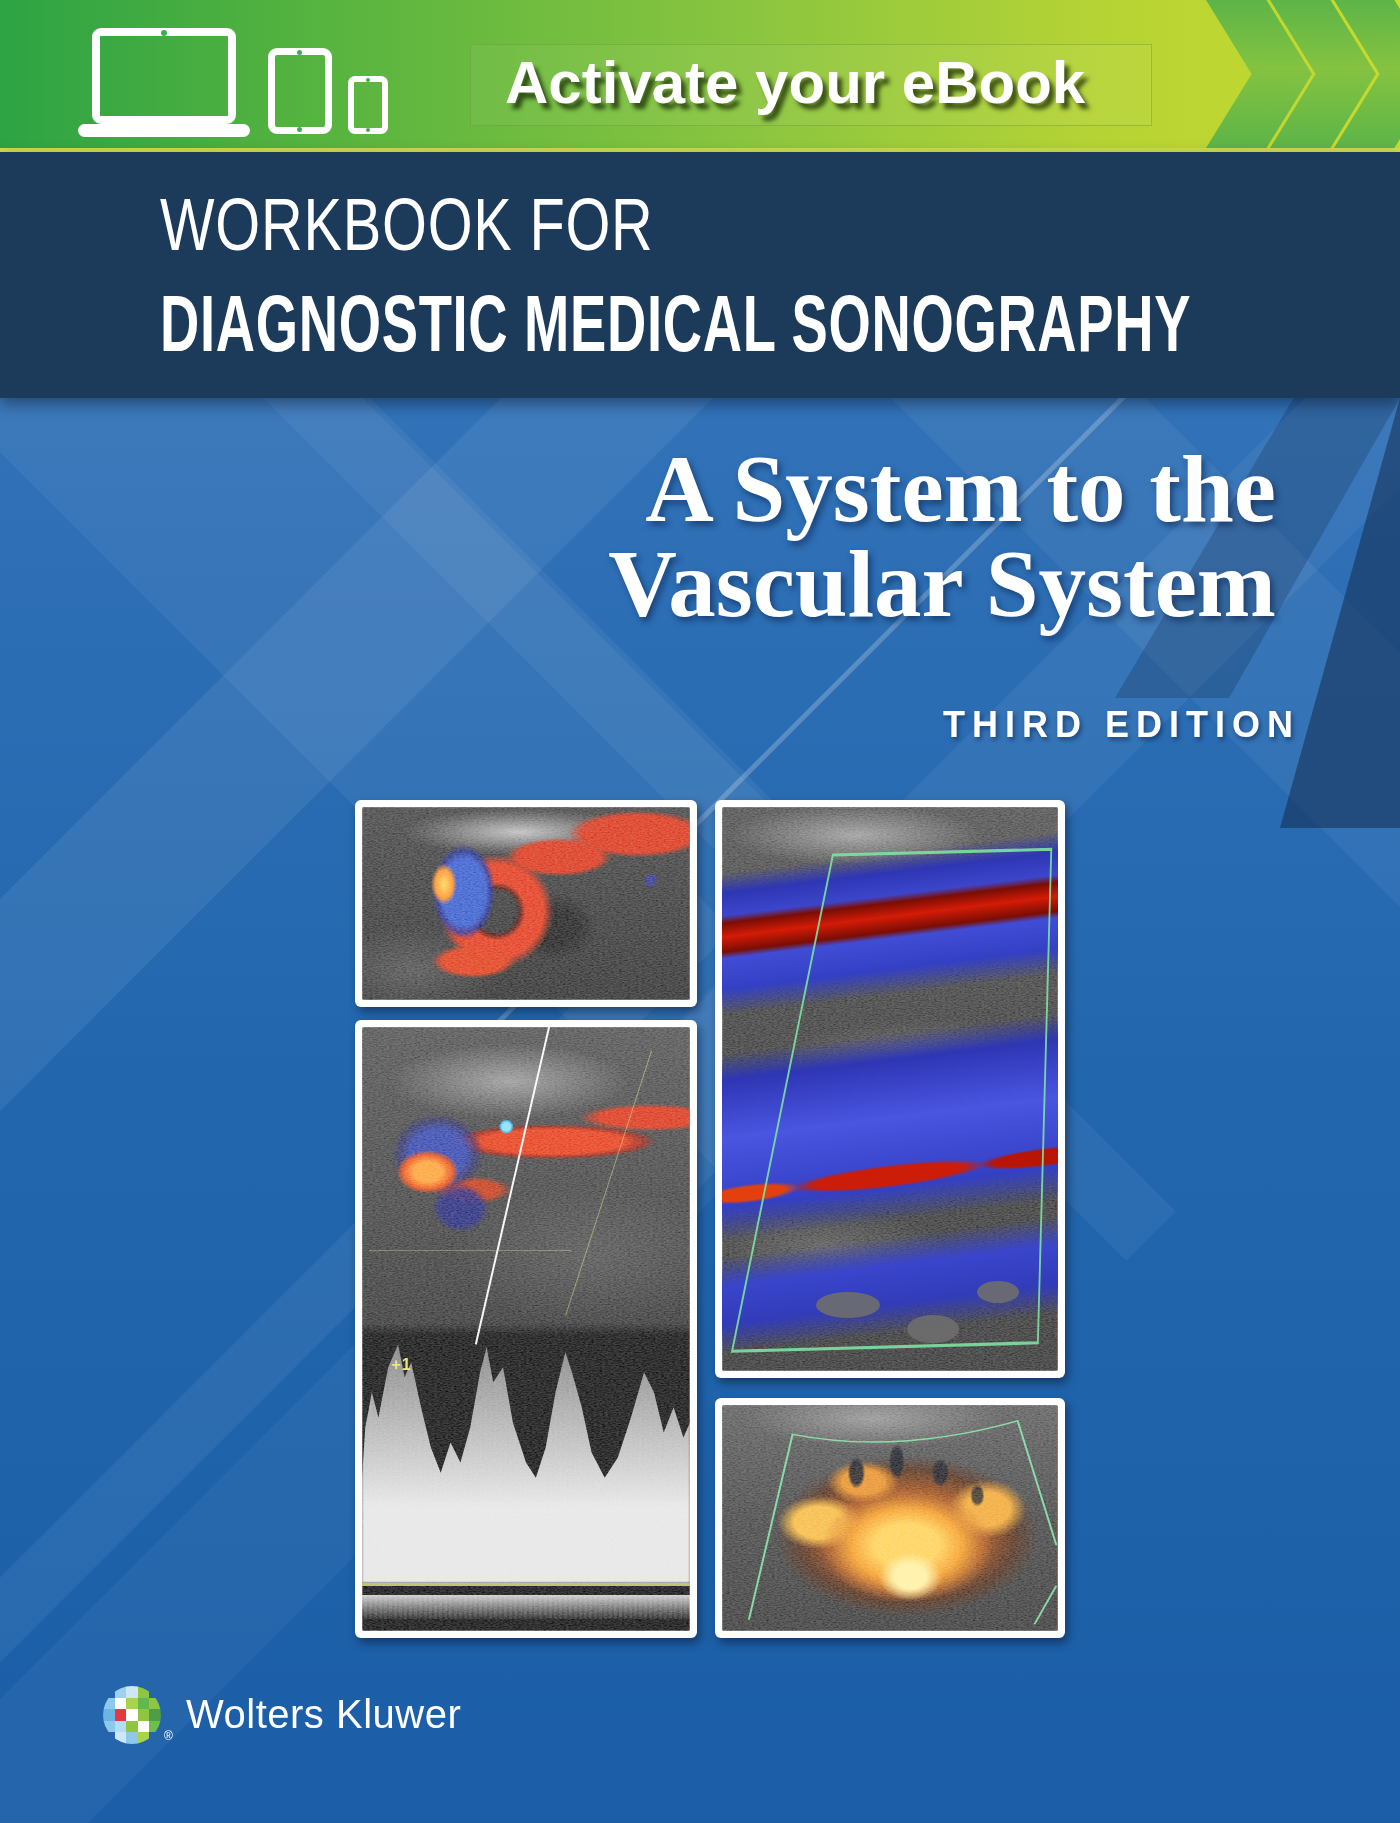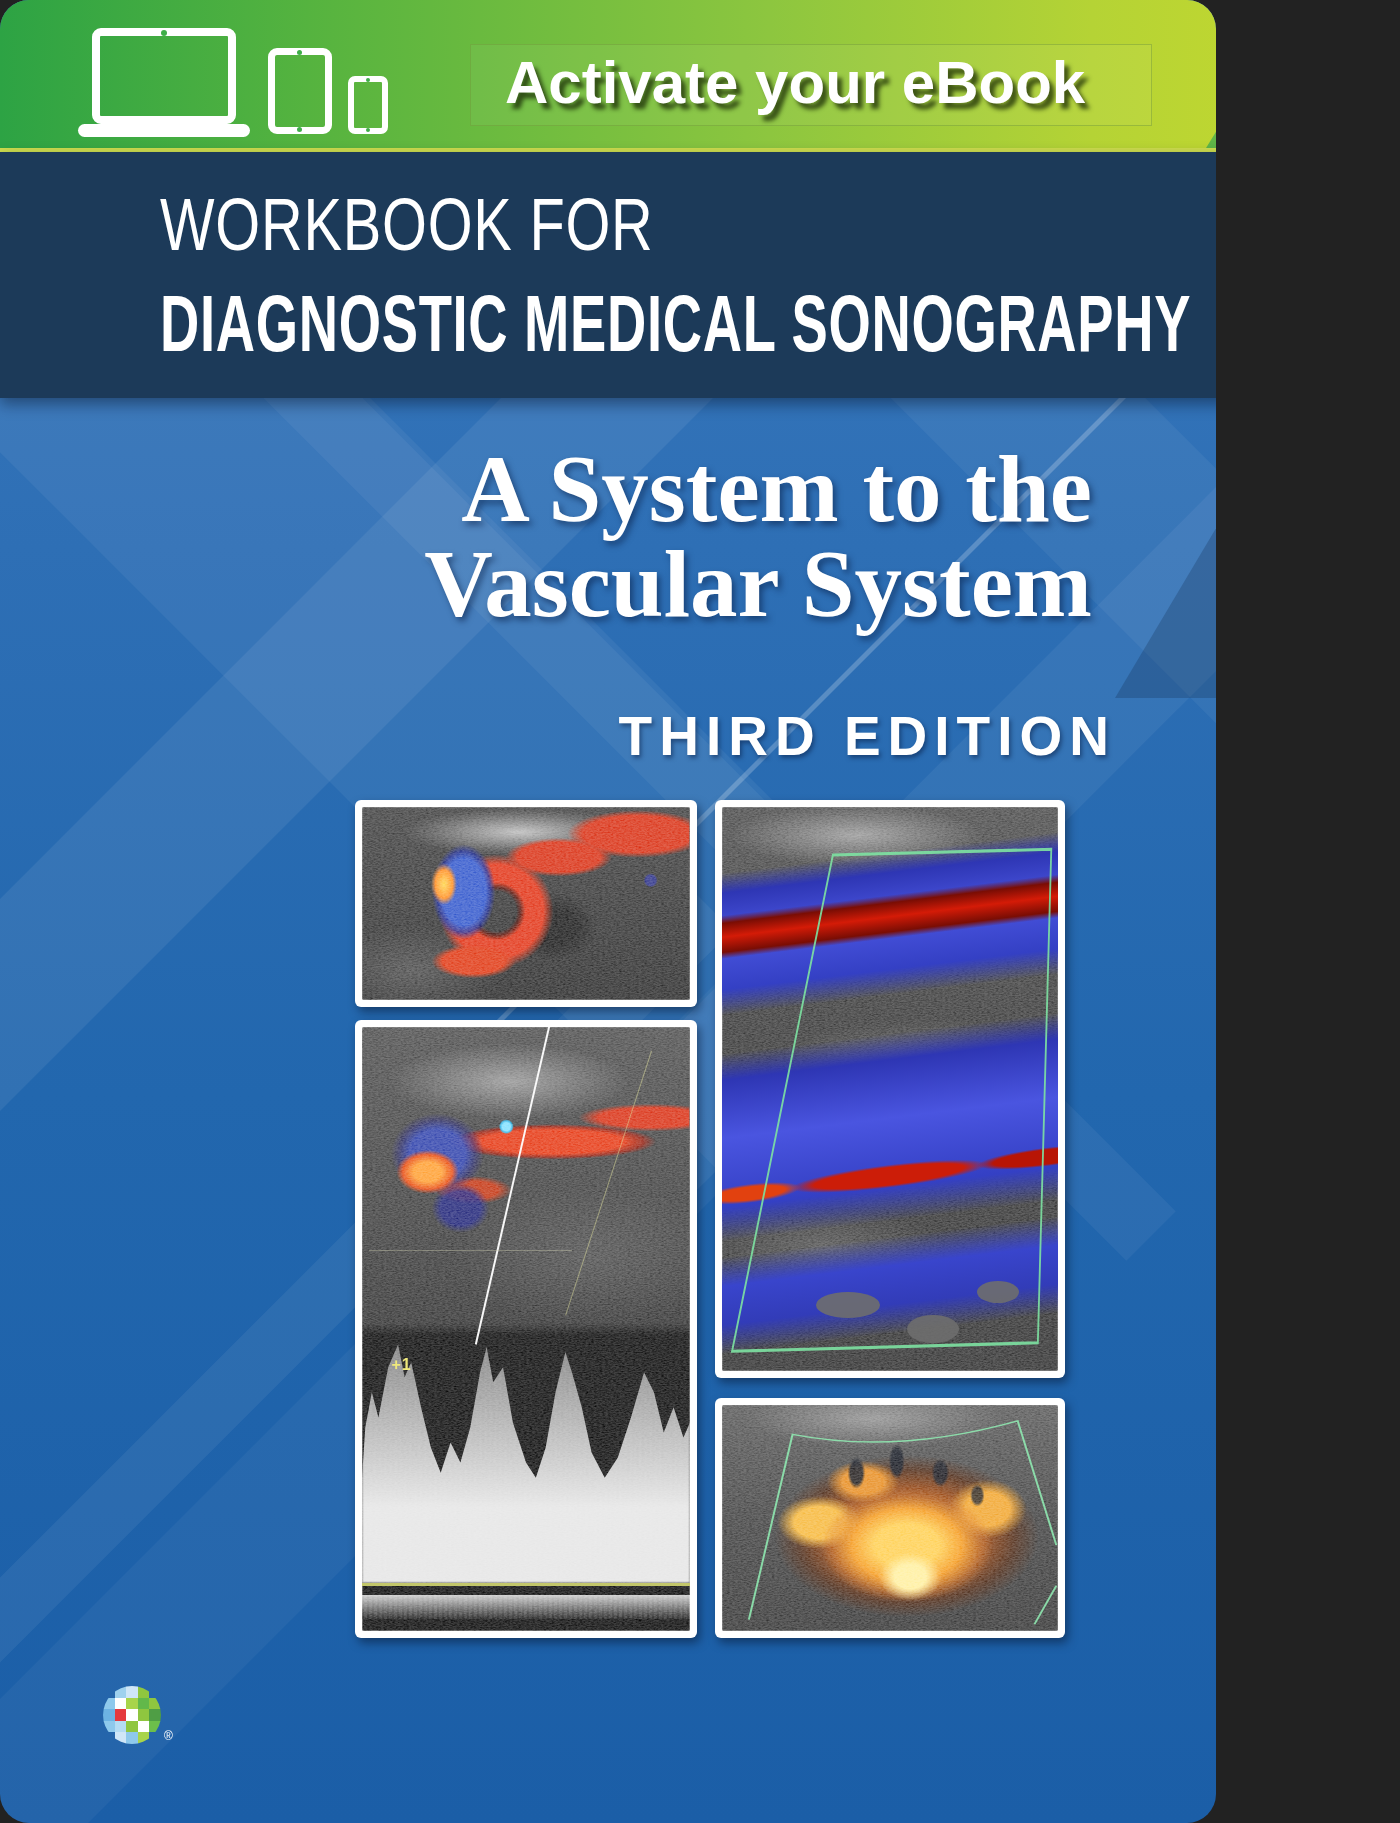--- a/index.html
+++ b/index.html
@@ -1,18 +1,18 @@
 <!DOCTYPE html>
 <html><head>
 <meta charset="utf-8">
 <style>
   html,body{margin:0;padding:0;background:#222;}
-  #cover{position:relative;width:1216px;height:1823px;overflow:hidden;
+  #cover{position:relative;width:1400px;height:1823px;overflow:hidden;
          font-family:"Liberation Sans",sans-serif;
-         background:linear-gradient(180deg,#3a7abf 0%,#2e6fb5 30%,#2267ae 60%,#1b5ea7 100%);border-radius:29px;}
+         background:linear-gradient(180deg,#3a7abf 0%,#2e6fb5 30%,#2267ae 60%,#1b5ea7 100%);}
   
   .decor{position:absolute;inset:0;overflow:hidden;}
   .band{position:absolute;}
   .b1{left:-460px;top:540px;width:1700px;height:150px;transform:rotate(-45deg);background:rgba(255,255,255,.07);}
   .b2{left:-520px;top:420px;width:1700px;height:300px;transform:rotate(45deg);background:rgba(255,255,255,.055);}
   .b3{left:-300px;top:600px;width:1700px;height:70px;transform:rotate(45deg);background:rgba(255,255,255,.05);}
   .b4{left:320px;top:560px;width:1700px;height:130px;transform:rotate(-45deg);background:rgba(255,255,255,.055);}
   .b5{left:420px;top:560px;width:1700px;height:180px;transform:rotate(45deg);background:rgba(255,255,255,.05);}
   .b6{left:160px;top:508px;width:1700px;height:5px;transform:rotate(-45deg);background:rgba(255,255,255,.22);}
   .b7{left:-680px;top:1560px;width:1700px;height:150px;transform:rotate(-45deg);background:rgba(255,255,255,.045);}
@@ -48,21 +48,21 @@
   .wb1{position:absolute;left:160px;top:182px;color:#fff;font-size:74px;font-weight:400;
        white-space:nowrap;}
   .wb1 span{display:inline-block;transform:scaleX(.78);transform-origin:left;letter-spacing:1px;}
   .wb2{position:absolute;left:160px;top:278px;color:#fff;font-size:80px;font-weight:700;
        white-space:nowrap;}
   .wb2 span{display:inline-block;transform:scaleX(.68);transform-origin:left;letter-spacing:1px;}
   
   .maintitle{position:absolute;right:124px;top:442px;text-align:right;color:#fff;
              font-family:"Liberation Serif",serif;font-weight:bold;font-size:95px;line-height:1.0;
              text-shadow:3px 4px 6px rgba(8,28,66,.55);white-space:nowrap;}
-  .edition{position:absolute;right:100px;top:704px;color:#fff;font-size:55px;font-weight:bold;
+  .edition{position:absolute;right:100px;top:704px;color:#fff;font-size:36px;font-weight:bold;
            letter-spacing:7px;text-shadow:2px 3px 4px rgba(8,28,66,.5);white-space:nowrap;}
   
   .frame{position:absolute;background:#fff;border-radius:6px;
          box-shadow:3px 5px 10px rgba(5,20,45,.5);}
   .inner{position:absolute;inset:7px;overflow:hidden;border-radius:2px;
          box-shadow:inset 0 0 0 1px rgba(110,110,110,.65);background-color:#2e2e2e;}
   .inner::before{content:"";position:absolute;inset:-12%;background:#fff;
                  filter:url(#speckleF);opacity:.24;transform:scale(1.4,1);pointer-events:none;}
   .f1{left:355px;top:800px;width:342px;height:207px;}
   .f2{left:355px;top:1020px;width:342px;height:618px;}
@@ -275,14 +275,15 @@
       <div style="background:#8fc63f"></div>
       <div style="background:#ffffff"></div>
       <div style="background:#6cbf4b"></div>
     <div style="background:transparent"></div>
       <div style="background:#cfe6f7"></div>
       <div style="background:#8ec9ec"></div>
       <div style="background:#a8d44a"></div>
       <div style="background:transparent"></div>
   </div>
   <div class="regmark">®</div>
+  <div class="wk-text">Wolters Kluwer</div>
 
 </div>
 
 </body></html>

